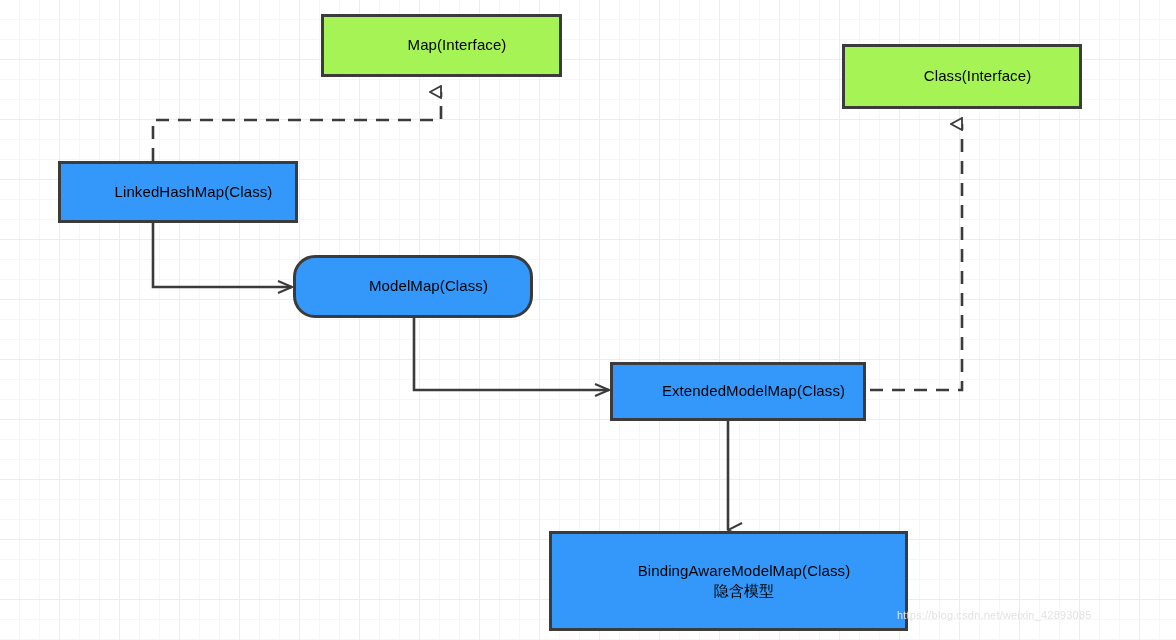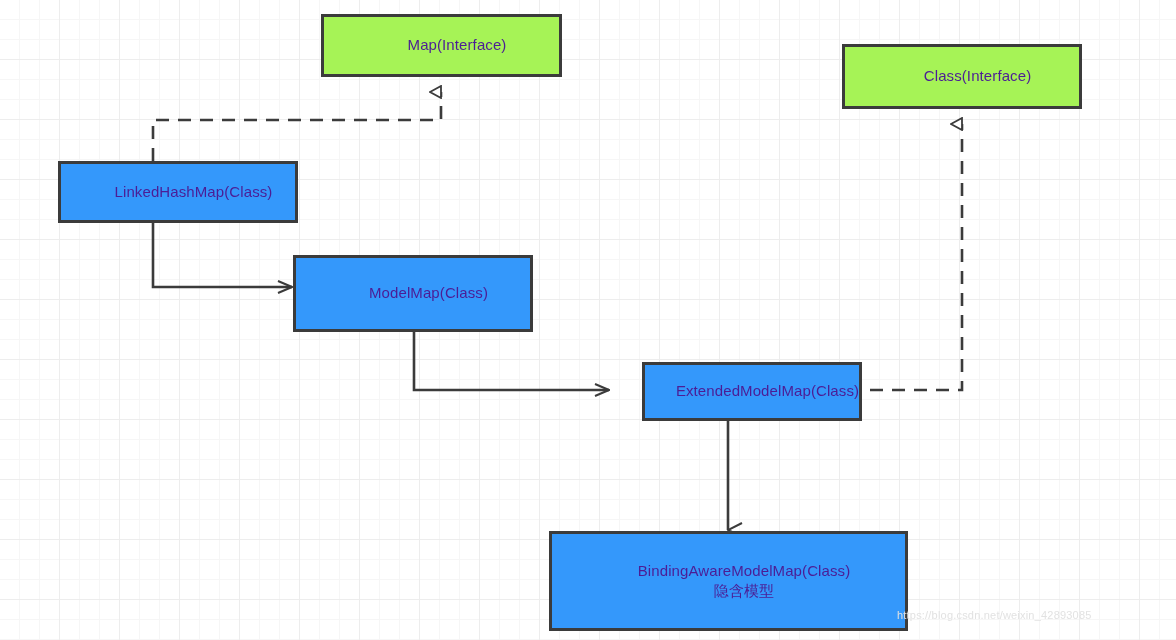--- a/index.html
+++ b/index.html
@@ -32,21 +32,21 @@
   }
   .node {
     position: absolute;
     box-sizing: border-box;
     border: 3px solid #3b3b3b;
     display: flex;
     flex-direction: column;
     align-items: center;
     justify-content: center;
     text-align: center;
-    color: #4c1d95;
+    color: #000000;
     font-size: 15px;
     line-height: 1.35;
     letter-spacing: 0.1px;
     padding-left: 31px;
   }
   .node-iface { background: #a6f356; }
   .node-class { background: #3498fb; }
   .node-label { display: block; white-space: nowrap; }
   .node-sublabel { display: block; white-space: nowrap; font-size: 15px; }
   #watermark {
@@ -109,25 +109,25 @@
   </div>
 
   <div class="node node-iface" style="left:842px; top:44px; width:240px; height:65px;">
     <span class="node-label">Class(Interface)</span>
   </div>
 
   <div class="node node-class" style="left:34px; top:161px; width:240px; height:62px;margin-left:24px;">
     <span class="node-label">LinkedHashMap(Class)</span>
   </div>
 
-  <div class="node node-class" style="left:293px; top:255px; width:240px; height:77px;">
+  <div class="node node-class" style="left:293px; top:255px; width:240px; height:63px;border-radius:22px;">
     <span class="node-label">ModelMap(Class)</span>
   </div>
 
-  <div class="node node-class" style="left:610px; top:362px; width:220px; height:59px;margin-left:32px;">
+  <div class="node node-class" style="left:610px; top:362px; width:256px; height:59px;">
     <span class="node-label">ExtendedModelMap(Class)</span>
   </div>
 
   <div class="node node-class" style="left:549px; top:531px; width:359px; height:100px;">
     <span class="node-label">BindingAwareModelMap(Class)</span>
     <span class="node-sublabel">隐含模型</span>
   </div>
 
   <div id="watermark">https://blog.csdn.net/weixin_42893085</div>
 

